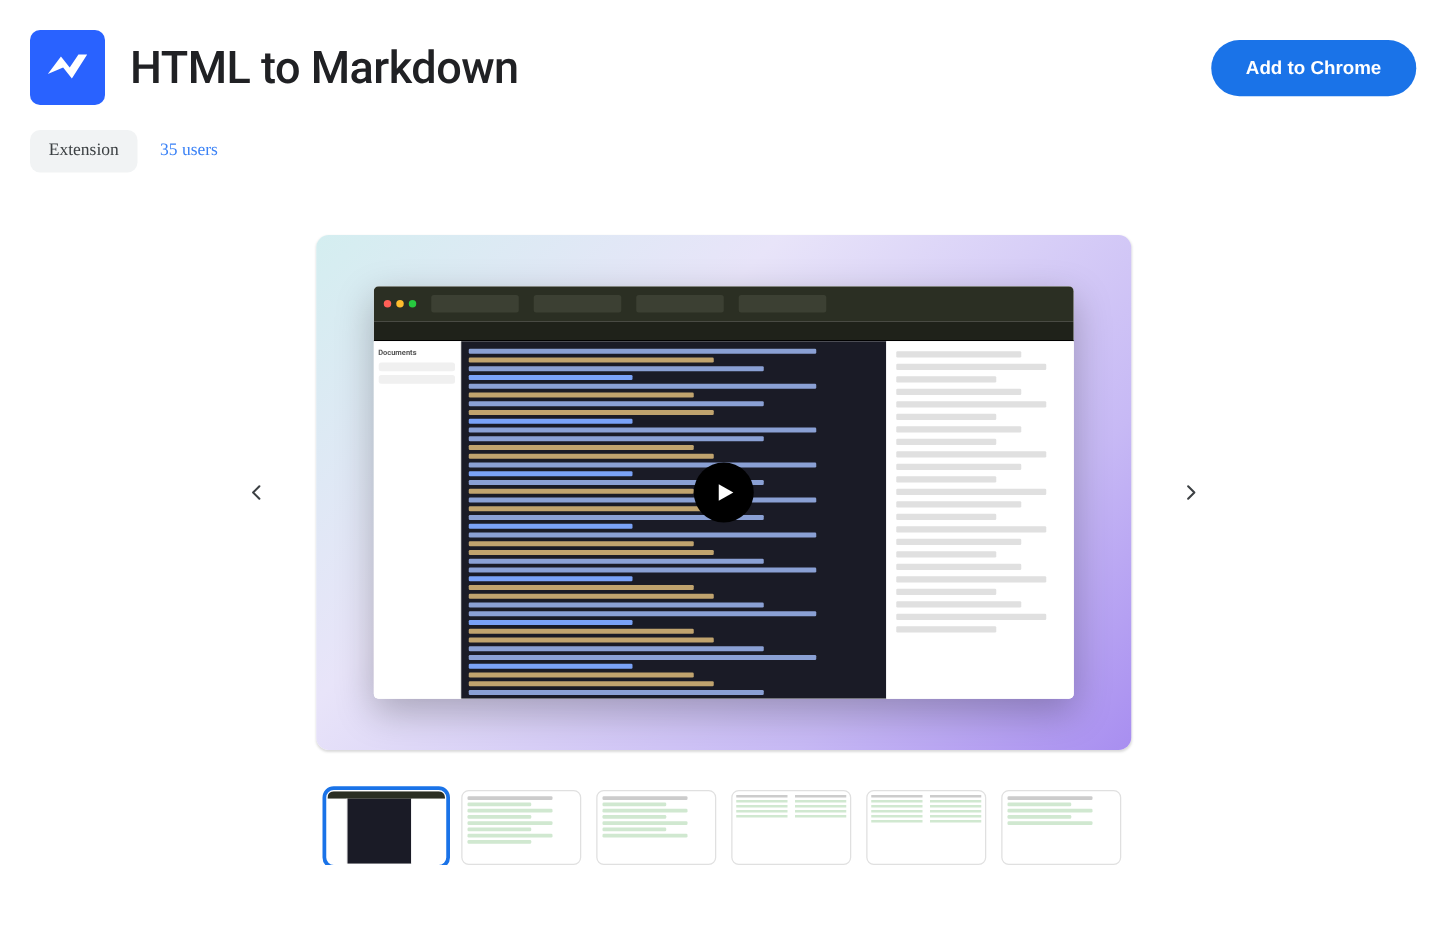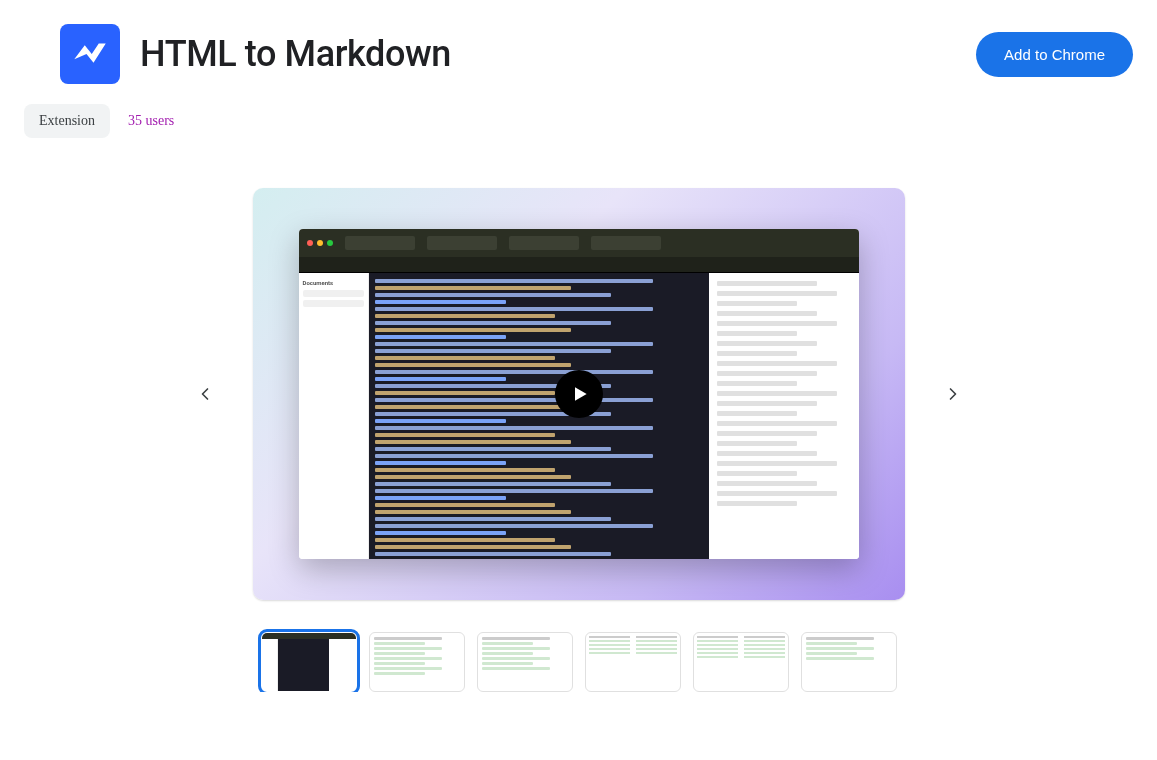--- a/index.html
+++ b/index.html
@@ -1,28 +1,28 @@
 <!DOCTYPE html>
 <html><head>
 <meta charset="utf-8">
 <style>
 * { box-sizing: border-box; margin: 0; padding: 0; }
 body { font-family: -apple-system, BlinkMacSystemFont, "Segoe UI", Roboto, Arial, sans-serif; background: #fff; color: #202124; width: 1157px; }
 
 .header { display: flex; align-items: center; justify-content: space-between; padding: 24px 24px 8px 24px; }
-.title-group { display: flex; align-items: center; gap: 20px; margin-left: 36px; }
+.title-group { display: flex; align-items: center; gap: 20px; }
 .logo { width: 60px; height: 60px; border-radius: 8px; background: #2962ff; position: relative; overflow: hidden; display:flex; align-items:center; justify-content:center;}
 .logo svg { width: 42px; height: 42px; }
 .title { font-size: 36px; font-weight: 500; color: #202124; letter-spacing: -0.4px; }
 
-.add-btn { background: #1a73e8; color: #fff; border: none; border-radius: 24px; padding: 14px 28px; font-size: 15px; font-weight: 400; cursor: pointer; }
+.add-btn { background: #1a73e8; color: #fff; border: none; border-radius: 24px; padding: 14px 28px; font-size: 15px; font-weight: 700; cursor: pointer; }
 
 .meta-row { display: flex; align-items: center; gap: 12px; padding: 12px 24px 0 24px; font-family: Liberation Serif, serif; }
 .chip { background: #f1f3f4; color: #3c4043; border-radius: 8px; padding: 9px 15px; font-size: 14px; }
-.users { color: #a21caf; font-size: 14px; padding-left: 6px; }
+.users { color: #3b82f6; font-size: 14px; padding-left: 6px; }
 
 .carousel-wrap { position: relative; margin: 50px auto 0 auto; width: 100%; display: flex; align-items: center; justify-content: center; gap: 28px; }
 .nav-arrow { width: 40px; height: 40px; display: flex; align-items: center; justify-content: center; cursor: pointer; }
 .nav-arrow svg { width: 20px; height: 20px; }
 
 .slide { width: 652px; height: 412px; border-radius: 10px; overflow: hidden; position: relative; background: linear-gradient(135deg, #d4eef0 0%, #e8e4f9 35%, #c7b9f5 75%, #a88ef0 100%); box-shadow: 0 1px 2px rgba(0,0,0,0.15); display:flex; align-items:center; justify-content:center;}
 .slide-inner { position: relative; width: 560px; height: 330px; background: #fff; border-radius: 4px; box-shadow: 0 10px 30px rgba(0,0,0,0.25); overflow: hidden; }
 .browser-chrome { height: 28px; background: #2b2f23; display:flex; align-items:center; padding: 0 8px; gap:4px;}
 .browser-chrome .dot{ width:6px;height:6px;border-radius:50%; background:#555;}
 .browser-chrome .dot:nth-child(1){background:#ff5f56;}

